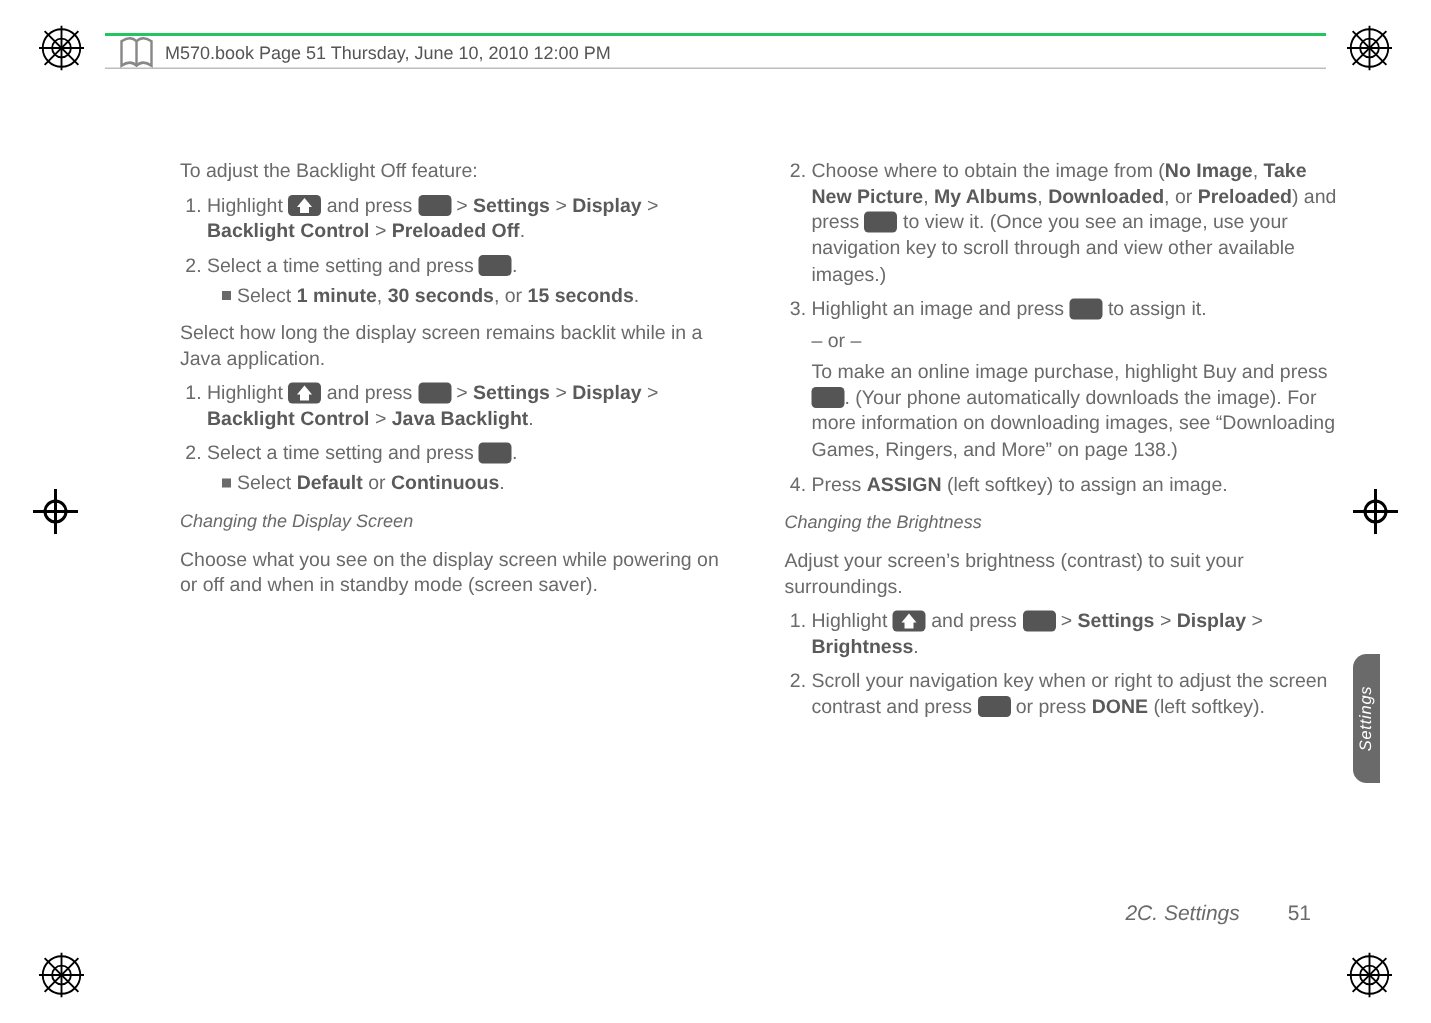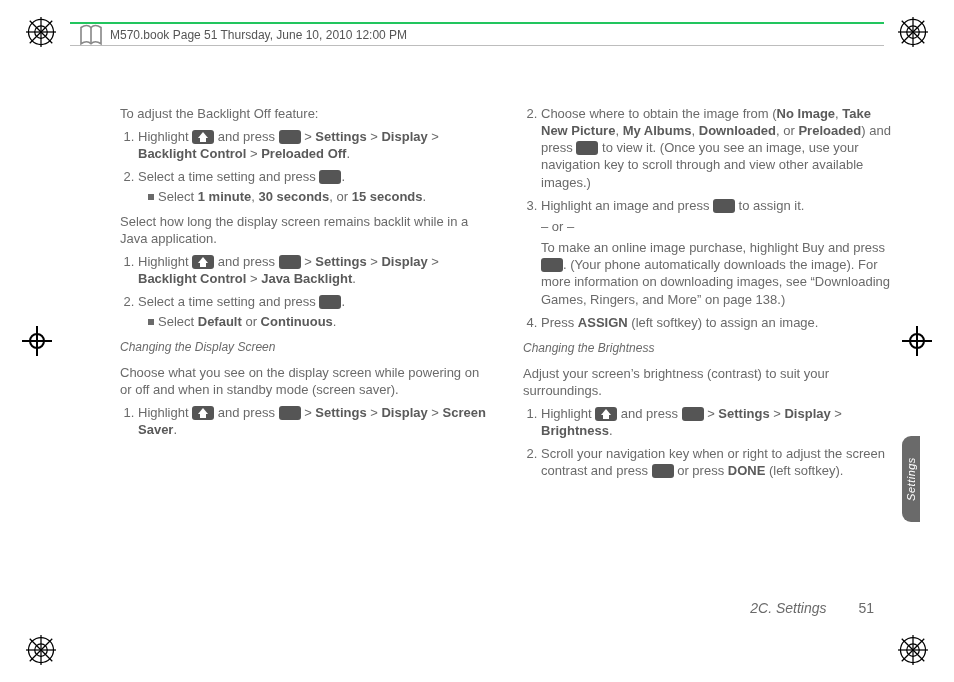--- a/index.html
+++ b/index.html
@@ -177,25 +177,20 @@
         <li>
           <span>Select a time setting and press </span><span class="blank-key"></span><span>.</span>
           <div class="sub">
             <span class="bullet-sq"></span><span>Select </span><b>Default</b><span> or </span><b>Continuous</b>.
           </div>
         </li>
       </ol>
 
       <h3 class="subhead">Changing the Display Screen</h3>
       <p class="lead">Choose what you see on the display screen while powering on or off and when in standby mode (screen saver).</p>
-      <ol>
-        <li>
-          <span>Highlight </span><span class="home-icon"></span><span> and press </span><span class="blank-key"></span><span> &gt; </span><b>Settings</b> &gt; <b>Display</b> &gt; <b>Screen Saver</b>.
-        </li>
-      </ol>
     </div>
 
     <div class="col">
       <ol start="2">
         <li>
           <span>Choose where to obtain the image from (</span><b>No Image</b><span>, </span><b>Take New Picture</b><span>, </span><b>My Albums</b><span>, </span><b>Downloaded</b><span>, or </span><b>Preloaded</b><span>) and press </span><span class="blank-key"></span><span> to view it. (Once you see an image, use your navigation key to scroll through and view other available images.)</span>
         </li>
         <li>
           <span>Highlight an image and press </span><span class="blank-key"></span><span> to assign it.</span>
           <div style="margin:4px 0 4px 0;">– or –</div>

